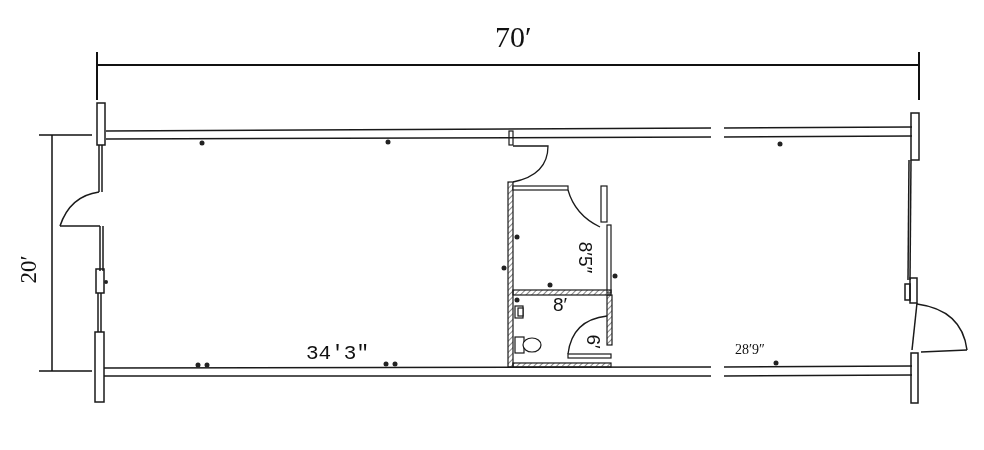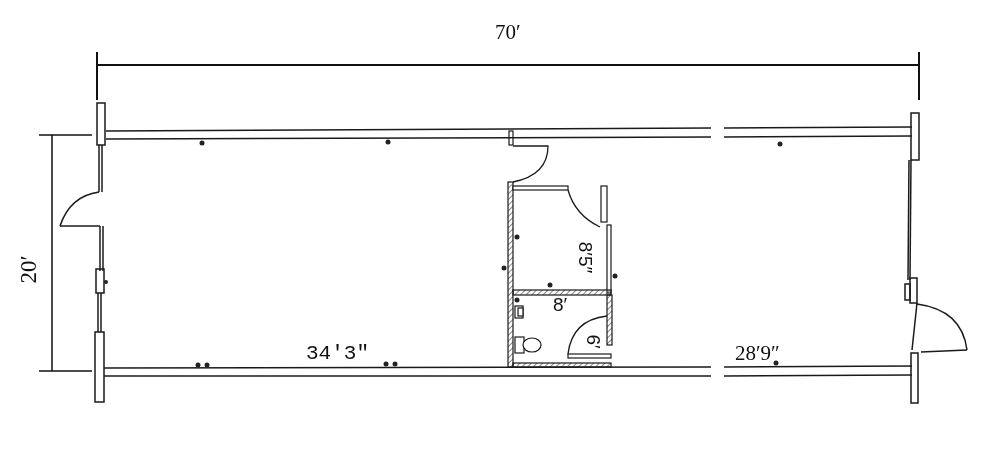--- a/index.html
+++ b/index.html
@@ -112,19 +112,19 @@
     <circle cx="517" cy="300" r="2.5"></circle>
     <circle cx="198" cy="365" r="2.5"></circle>
     <circle cx="207" cy="365" r="2.5"></circle>
     <circle cx="386" cy="364" r="2.5"></circle>
     <circle cx="395" cy="364" r="2.5"></circle>
     <circle cx="776" cy="363" r="2.5"></circle>
     <circle cx="106" cy="282" r="2"></circle>
   </g>
 </svg>
 
-<div class="dim-label" style="left:495px;top:22px;font-size:21px;text-align:right;">70′</div>
+<div class="dim-label" style="left:495px;top:22px;font-size:30px;text-align:right;">70′</div>
 <div class="dim-label rotl" style="left:14px;top:258px;font-size:23px;">20′</div>
 <div class="room-label" style="left:306px;top:343px;font-family:Liberation Mono, monospace;font-size:21px;">34′3″</div>
-<div class="room-label" style="left:735px;top:343px;font-family:'Liberation Serif',serif;font-size:21px;">28′9″</div>
+<div class="room-label" style="left:735px;top:343px;font-family:'Liberation Serif',serif;font-size:14px;">28′9″</div>
 <div class="room-label rot" style="left:570px;top:248px;">8′5″</div>
 <div class="room-label" style="left:553px;top:295px;">8′</div>
 <div class="room-label rot" style="left:586px;top:332px;">6′</div>
 
 </body></html>

